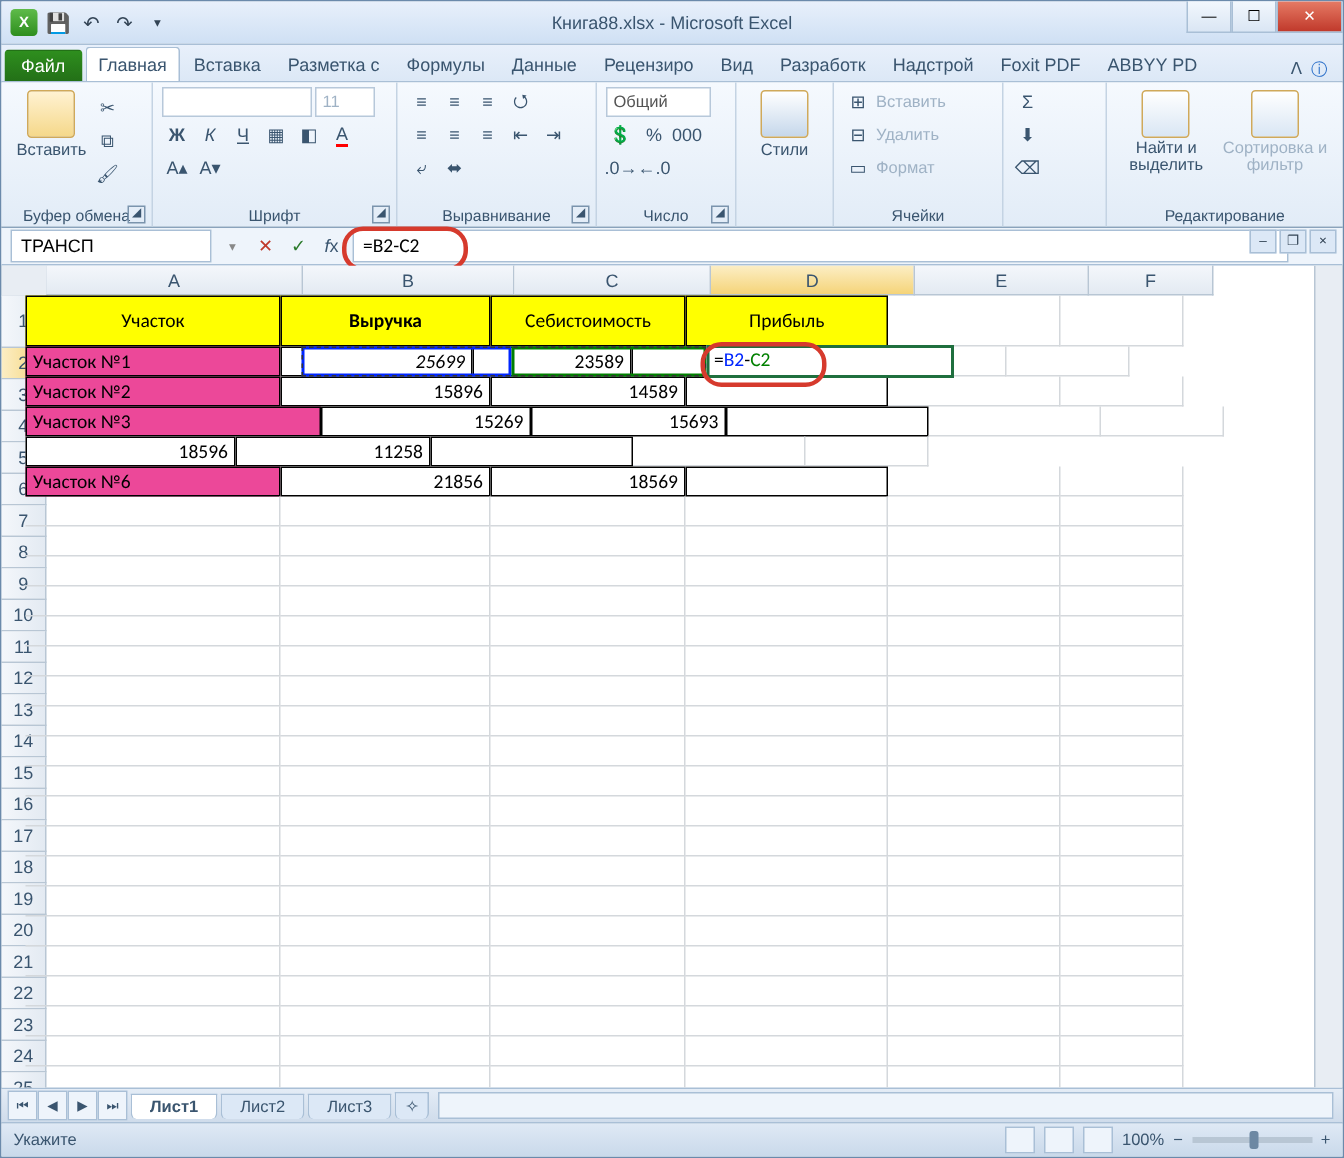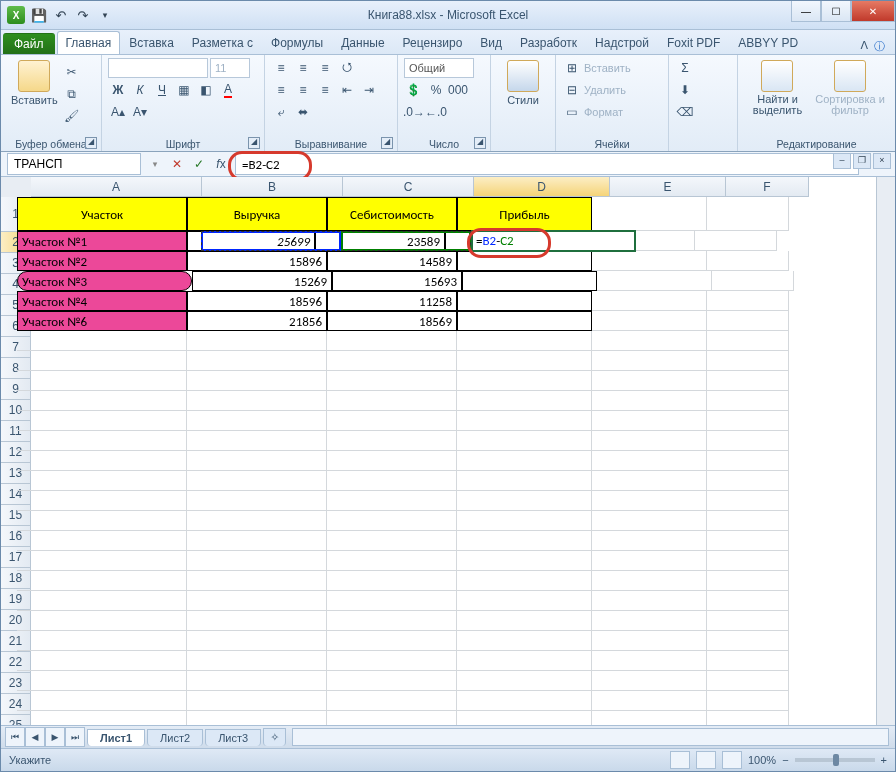--- a/index.html
+++ b/index.html
@@ -293,52 +293,51 @@
         <div class="rowhdr">20</div>
         <div class="rowhdr">21</div>
         <div class="rowhdr">22</div>
         <div class="rowhdr">23</div>
         <div class="rowhdr">24</div>
         <div class="rowhdr">25</div>
       </div>
     <div class="cells" id="cells">
         <div class="cellrow" style="height: 34px;">
           <div class="cell h-yel" style="width: 170px; height: 34px; line-height: 34px;">Участок</div>
-          <div class="cell h-yel" style="width: 140px; height: 34px; line-height: 34px;">Выручка</div>
+          <div class="cell h-yel" style="width: 140px; height: 34px; line-height: 34px; font-weight: bold;">Выручка</div>
           <div class="cell h-yel" style="width: 130px; height: 34px; line-height: 34px;">Себистоимость</div>
           <div class="cell h-yel" style="width: 135px; height: 34px; line-height: 34px;">Прибыль</div>
           <div class="cell" style="width: 115px; height: 34px; line-height: 34px;"></div>
           <div class="cell" style="width: 82px; height: 34px; line-height: 34px;"></div>
         </div>
         <div class="cellrow">
           <div class="cell t-grn" style="width: 170px;">Участок №1</div>
           <div class="cell t-data" style="width: 128px; font-style: italic;">25699</div>
-          <div class="cell t-data" style="width: 130px; padding-left: 48px;">23589</div>
+          <div class="cell t-data" style="width: 106px; padding-left: 48px;">23589</div>
           <div class="cell t-data" style="width: 135px;"></div>
           <div class="cell" style="width: 115px;"></div>
           <div class="cell" style="width: 82px;"></div>
         </div>
         <div class="cellrow">
           <div class="cell t-grn" style="width: 170px;">Участок №2</div>
           <div class="cell t-data" style="width: 140px;">15896</div>
           <div class="cell t-data" style="width: 130px;">14589</div>
           <div class="cell t-data" style="width: 135px;"></div>
           <div class="cell" style="width: 115px;"></div>
           <div class="cell" style="width: 82px;"></div>
         </div>
         <div class="cellrow">
-          <div class="cell t-grn" style="width: 175px; border-radius: 10px;">Участок №3</div>
+          <div class="cell t-grn" style="width: 197px;">Участок №3</div>
           <div class="cell t-data" style="width: 140px;">15269</div>
           <div class="cell t-data" style="width: 130px;">15693</div>
           <div class="cell t-data" style="width: 135px;"></div>
           <div class="cell" style="width: 115px;"></div>
           <div class="cell" style="width: 82px;"></div>
         </div>
         <div class="cellrow">
-          <div class="cell t-grn" style="width: 170px;">Участок №4</div>
           <div class="cell t-data" style="width: 140px;">18596</div>
           <div class="cell t-data" style="width: 130px;">11258</div>
           <div class="cell t-data" style="width: 135px;"></div>
           <div class="cell" style="width: 115px;"></div>
           <div class="cell" style="width: 82px;"></div>
         </div>
         <div class="cellrow">
           <div class="cell t-grn" style="width: 170px;">Участок №6</div>
           <div class="cell t-data" style="width: 140px;">21856</div>
           <div class="cell t-data" style="width: 130px;">18569</div>

